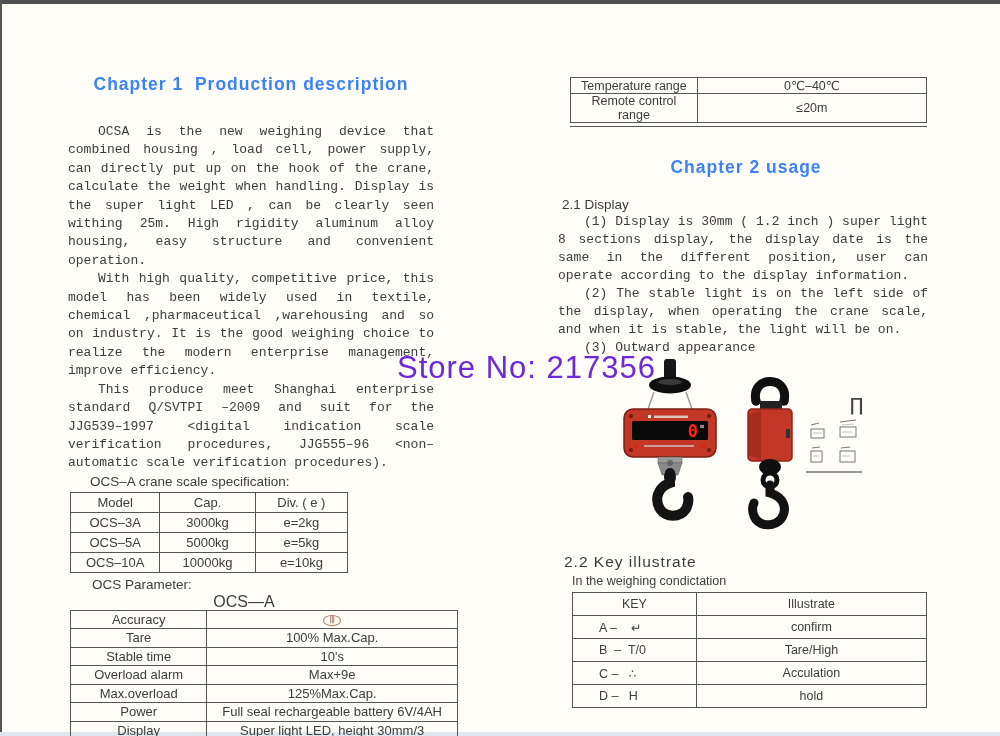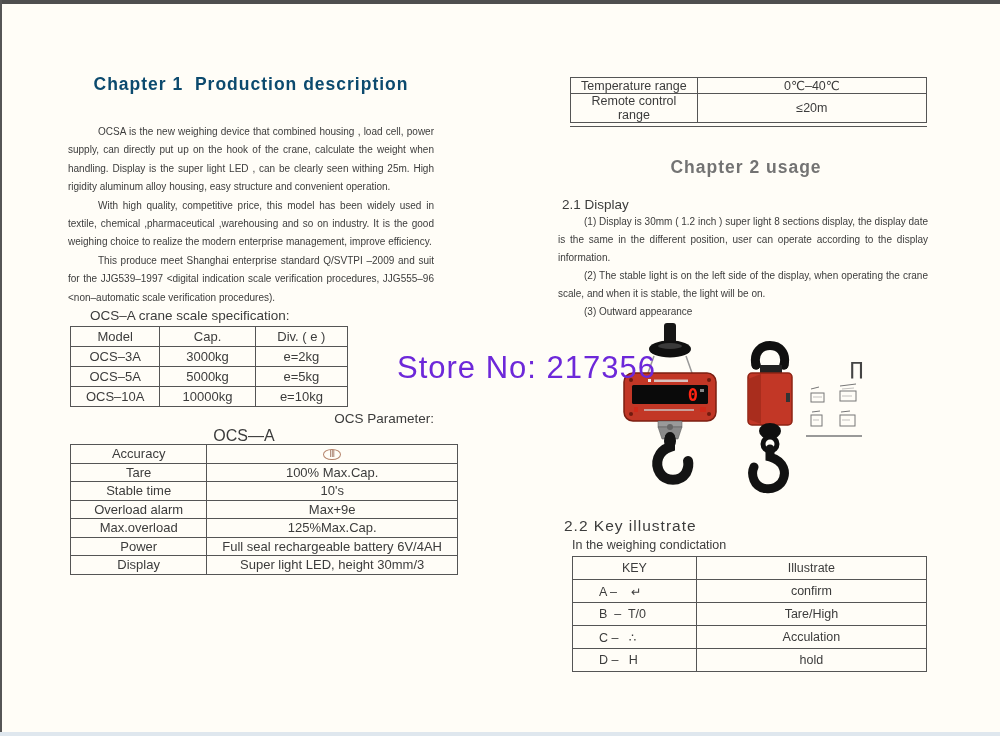--- a/index.html
+++ b/index.html
@@ -10,44 +10,44 @@
   }
   #topbar{position:absolute;top:0;left:0;width:1000px;height:4px;background:#4f4f4f;}
   #leftline{position:absolute;top:0;left:0;width:2px;height:736px;background:#565656;}
   #bottomstrip{position:absolute;bottom:0;left:0;width:1000px;height:4px;background:#dfe7ee;}
   .watermark{
     position:absolute;left:397px;top:350px;
     font-size:31px;color:#6d28d9;letter-spacing:1px;z-index:3;
   }
   
   #colL{position:absolute;left:68px;top:74px;width:366px;}
-  h1.chap{margin:0 0 28px 0;text-align:center;font-size:17.5px;font-weight:bold;letter-spacing:1px;color:#0c4a6e;}
-  p.jpara{margin:0;font-size:10px;line-height:18.4px;text-align:justify;text-indent:30px;}
+  h1.chap{margin:0 0 28px 0;text-align:center;font-size:17.5px;font-weight:bold;letter-spacing:1px;color:#3b82f6;}
+  p.jpara{margin:0;font-size:13px;line-height:18.4px;text-align:justify;text-indent:30px;font-family:Liberation Mono, monospace;}
   p.intro{margin:0;font-size:13.5px;line-height:18px;padding-left:22px;}
   table{border-collapse:collapse;}
   td,th{border:1px solid #555;text-align:center;font-size:13px;font-weight:normal;padding:0 4px;color:#3c3c3c;}
   #specTable{width:278px;margin:1px 0 0 2px;}
   #specTable td,#specTable th{height:19px;}
   #specTable col.c1{width:117px;} #specTable col.c2{width:118px;} #specTable col.c3{width:117px;}
-  .plabel{margin:3px 0 0 0;font-size:13.5px;line-height:17px;padding-left:8px;text-align:right;}
+  .plabel{margin:3px 0 0 16px;font-size:13.5px;line-height:17px;padding-left:8px;}
   .ptitle{margin:0;font-size:16px;line-height:17px;text-align:center;width:352px;}
   #paramTable{width:388px;margin:0 0 0 2px;}
   #paramTable td{height:17.5px;font-size:13px;}
   #paramTable col.c1{width:124px;} #paramTable col.c2{width:228px;}
   .cls3{
     display:inline-block;border:1px solid #b5836b;border-radius:50%;
     font-size:8px;line-height:9px;padding:0 5px;color:#9a6a55;vertical-align:middle;
   }
   
   #colR{position:absolute;left:558px;top:74px;width:376px;}
   #envWrap{width:357px;margin:3px 0 0 12px;border-bottom:1px solid #555;padding-bottom:3px;}
   #envTable{width:357px;}
   #envTable td{height:14.5px;font-size:12.5px;}
   #envTable col.c1{width:127px;} #envTable col.c2{width:230px;}
-  h2.chap{margin:30px 0 0 0;text-align:center;font-size:17.5px;font-weight:bold;letter-spacing:1px;color:#737373;height:22px;}
+  h2.chap{margin:30px 0 0 0;text-align:center;font-size:17.5px;font-weight:bold;letter-spacing:1px;color:#3b82f6;height:22px;}
   .s21h{margin:17px 0 0 4px;font-size:13.5px;line-height:17px;}
   #colR p.jpara{width:370px;}
   #figure{position:relative;height:187px;margin:2px 0 0 40px;}
   .s22h{margin:6px 0 0 6px;font-size:15.5px;letter-spacing:1px;line-height:20px;}
   .caption{margin:2px 0 0 14px;width:355px;text-align:left;font-size:12.5px;line-height:15px;}
   #keyTable{width:355px;margin:3px 0 0 14px;}
   #keyTable td,#keyTable th{height:22px;font-size:12.5px;}
   #keyTable col.c1{width:124px;} #keyTable col.c2{width:231px;}
   .keycell{text-align:left;padding-left:26px;white-space:pre;}
 </style>

